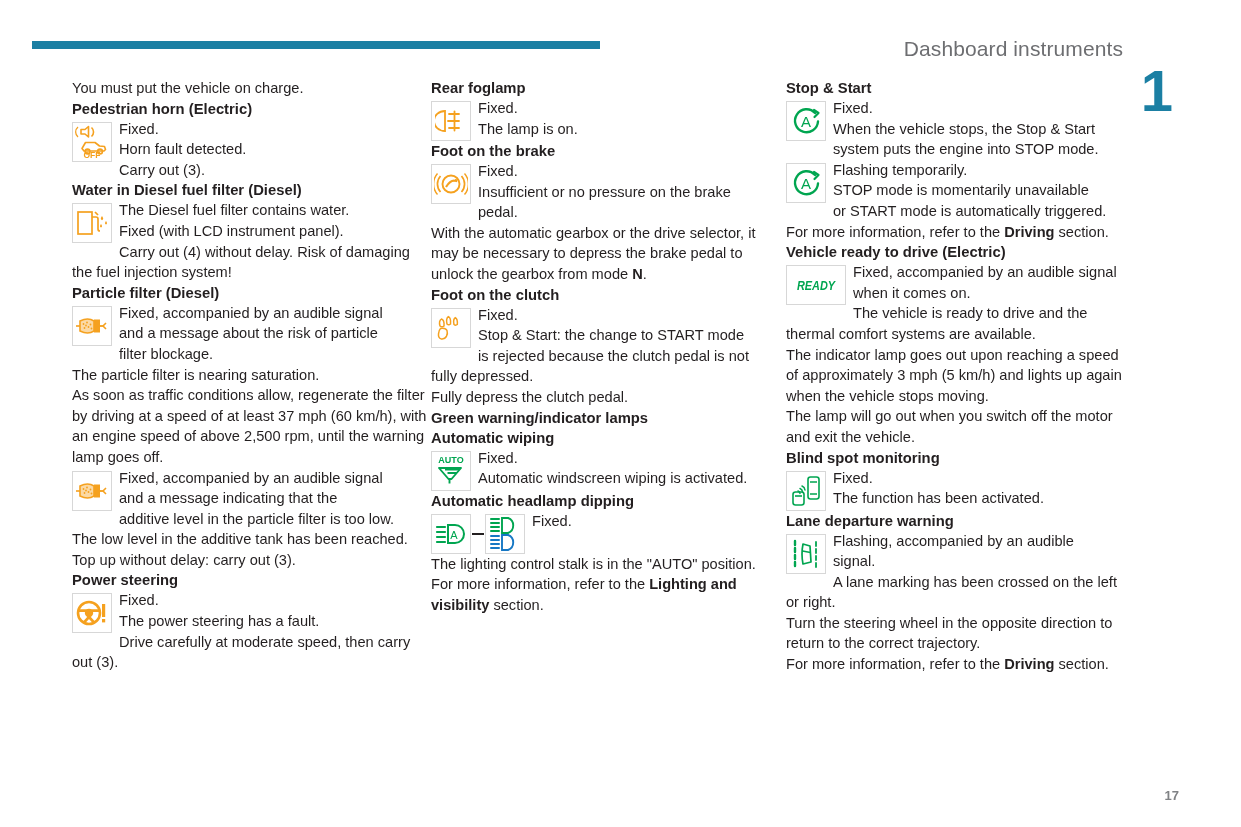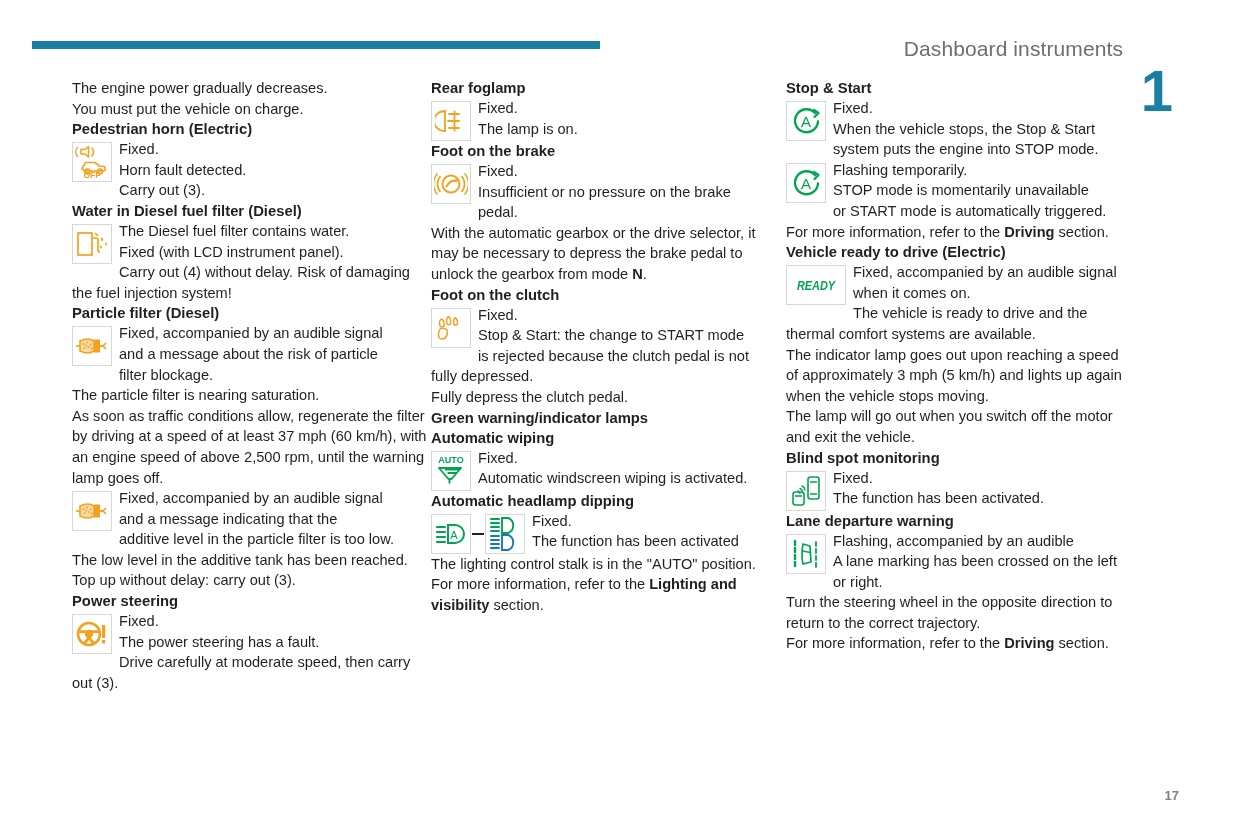--- a/index.html
+++ b/index.html
@@ -82,21 +82,20 @@
 
 <div id="header-rule"></div>
 <div id="header-title">Dashboard instruments</div>
 <div id="chapter-number">1</div>
 <div id="page-number">17</div>
 
 <div id="columns">
 
   <div class="column col-1">
 
-    <p class="para">The engine power gradually decreases.</p>
     <p class="para">You must put the vehicle on charge.</p>
 
     <h3 class="section-heading sp-before">Pedestrian horn (Electric)</h3>
     <div class="entry">
       <span class="icon-box">
         <svg width="36" height="34" viewBox="0 0 36 34">
           <g fill="none" stroke="#F5A11F" stroke-width="1.6">
             <path d="M7 4.5 L11 4.5 L14.5 1.5 L14.5 12 L11 9 L7 9 Z" stroke-linejoin="round"></path>
             <path d="M17.5 2.5 a6 6 0 0 1 0 9"></path>
             <path d="M4 2 a6.5 6.5 0 0 0 0 10" stroke-width="1.3"></path>
@@ -322,21 +321,20 @@
             <path d="M14 2 h6 a8 8 0 0 1 0 15 h-6 z" fill="none" stroke="#00A550" stroke-width="1.9"></path>
             <g stroke="#1577C4" stroke-width="2" stroke-linecap="round">
               <path d="M3 20 h8 M3 24 h8 M3 28 h8 M3 32 h8"></path>
             </g>
             <path d="M14 19 h6 a8 8 0 0 1 0 15 h-6 z" fill="none" stroke="#1577C4" stroke-width="1.9"></path>
           </svg>
         </span>
       </span>
       <span class="entry-text">
         <span class="ln">Fixed.</span>
-        <span class="ln">The function has been activated</span>
       </span>
     </div>
     <p class="para">The lighting control stalk is in the "AUTO" position.</p>
     <p class="para">For more information, refer to the <b>Lighting and visibility</b> section.</p>
   </div>
 
   <div class="column col-3">
 
     <h3 class="section-heading">Stop &amp; Start</h3>
     <div class="entry">
@@ -420,19 +418,20 @@
             <path d="M26 4 v4 M26 11 v4 M26 18 v4 M26 25 v4"></path>
           </g>
           <g fill="none" stroke="#00A550" stroke-width="1.7" stroke-linejoin="round">
             <path d="M13 6 l7 2 l1 16 l-8 2 q-2 -10 0 -20 z"></path>
             <path d="M12.5 13 l8 1.5"></path>
           </g>
         </svg>
       </span>
       <span class="entry-text">
         <span class="ln">Flashing, accompanied by an audible</span>
+        <span class="ln">signal.</span>
       </span>
       <span class="flowtext">A lane marking has been crossed on the left or right.</span>
     </div>
     <p class="para">Turn the steering wheel in the opposite direction to return to the correct trajectory.</p>
     <p class="para">For more information, refer to the <b>Driving</b> section.</p>
   </div>
 </div>
 
 </body></html>

